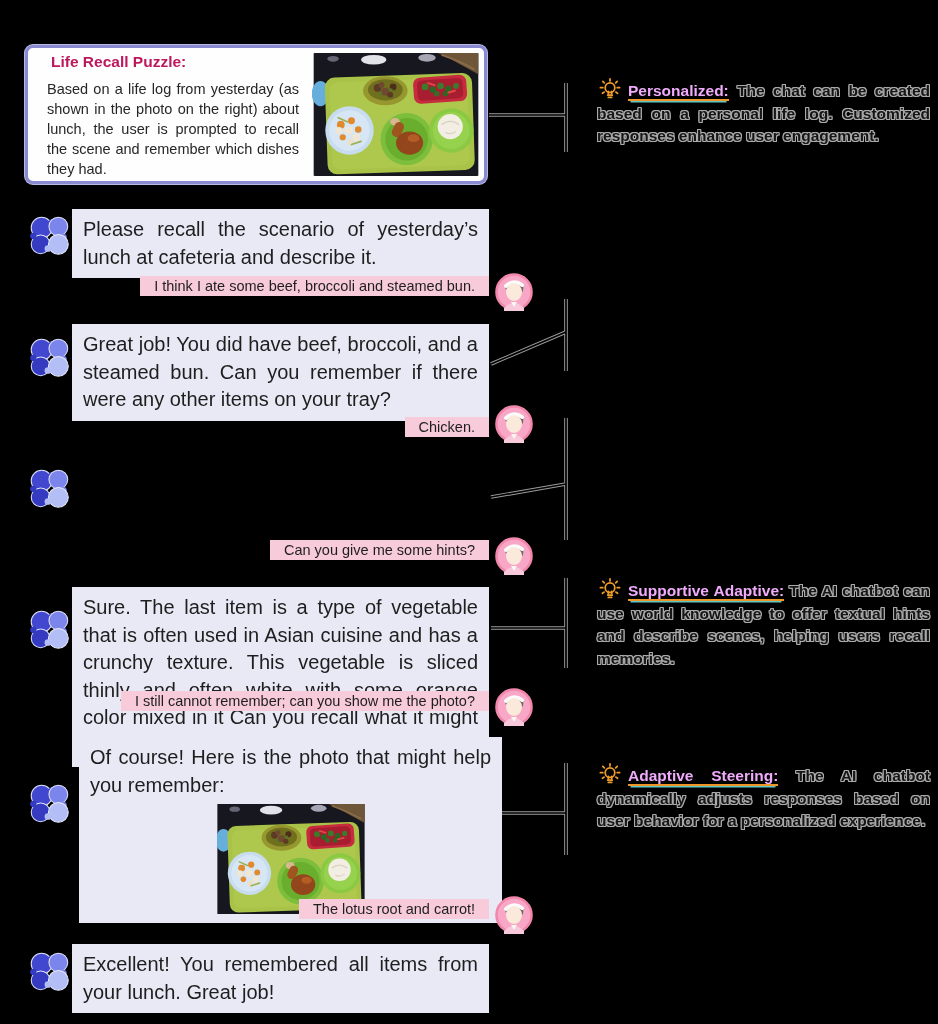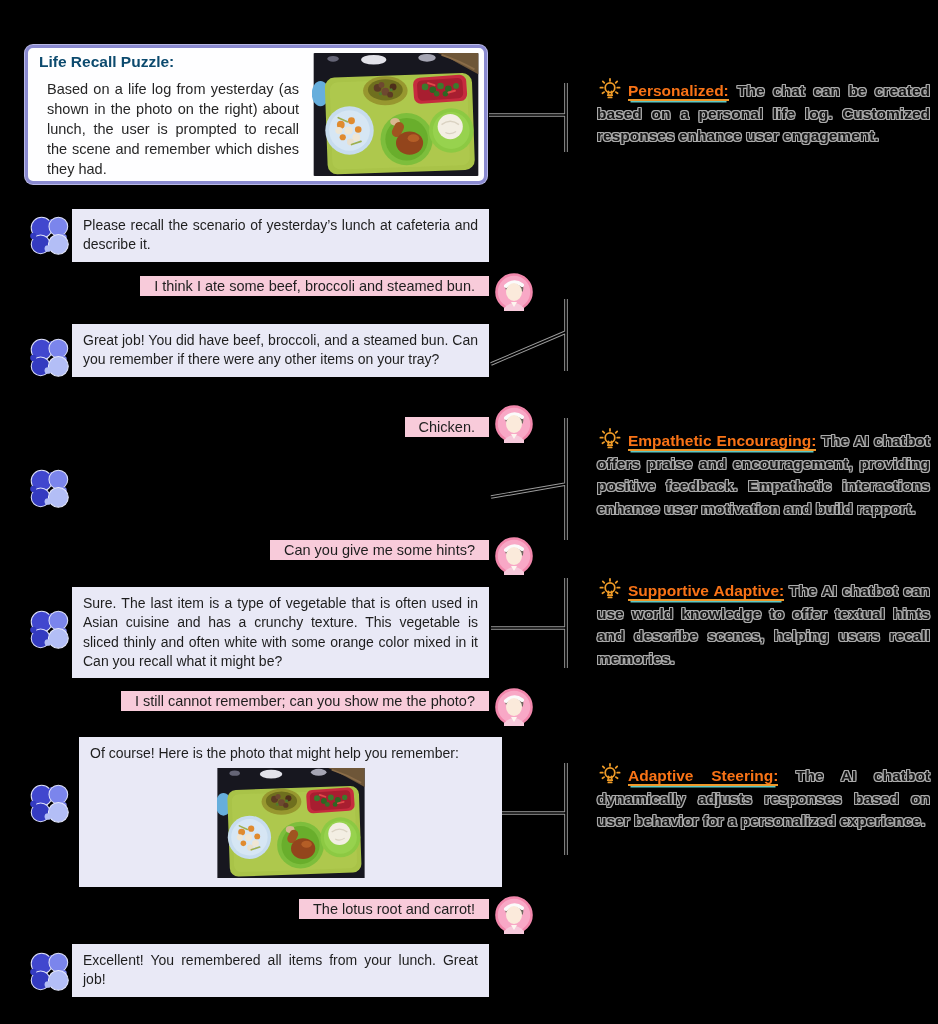--- a/index.html
+++ b/index.html
@@ -10,32 +10,32 @@
   
   .top-box{
     position:absolute;left:25px;top:45px;width:456px;height:133px;
     background:#FEFEFF;border:3px solid #8A8AD0;border-radius:8px;
     box-shadow:0 0 0 1px #B9B9E6;
   }
   .top-box .txt{
     position:absolute;left:11px;top:5px;width:268px;color:#262626;
   }
   .top-box .title{
-    font-size:15.5px;font-weight:bold;color:#0c4a6e;margin:0 0 4px 0;
+    font-size:15.5px;font-weight:bold;color:#be185d;margin:0 0 4px 12px;
   }
   .top-box .body{
     font-size:14.5px;line-height:1.38;text-align:justify;margin:8px;
   }
   .photo-top{
     position:absolute;right:4px;top:5px;width:168px;height:123px;border-radius:3px;
   }
   
   .msg-ai{
     position:absolute;left:72px;width:395px;background:#E9E9F6;
-    padding:7px 11px;font-size:14px;line-height:1.38;color:#1E1E1E;
+    padding:7px 11px;font-size:20px;line-height:1.38;color:#1E1E1E;
     text-align:justify;
   }
   .msg-user{
     position:absolute;right:449px;background:#F8CBDA;
     padding:2px 14px;font-size:14.5px;color:#1E1E1E;white-space:nowrap;
   }
   .marked{
     text-decoration:underline dotted #C08A30 2px;text-underline-offset:3px;
   }
   .avatar-ai{position:absolute;left:26px;width:48px;height:44px;}
@@ -44,21 +44,21 @@
   
   .anno{
     position:absolute;left:597px;width:333px;margin:0;
     font-size:15.5px;font-weight:bold;line-height:1.46;text-align:justify;
     color:#161616;
     text-shadow:-1px -1px 0 #ABABAB,1px -1px 0 #ABABAB,-1px 1px 0 #ABABAB,
                  1px 1px 0 #ABABAB,0 -1px 0 #ABABAB,0 1px 0 #ABABAB,
                 -1px 0 0 #ABABAB,1px 0 0 #ABABAB;
   }
   .anno-title{
-    color:#f97316;text-shadow:none;
+    color:#f0abfc;text-shadow:none;
     border-bottom:2px solid #EE9728;box-shadow:0 4px 0 -2.5px #5FC8C4;
   }
   .bulb{
     display:inline-block;width:26px;height:24px;vertical-align:-6px;margin-right:5px;
   }
   .connector-layer{position:absolute;left:0;top:0;pointer-events:none;}
 </style>
 </head>
 <body>
 
@@ -244,23 +244,20 @@
   <svg class="avatar-ai" style="top:950px" viewBox="0 0 46 42">
       <use href="#ai-avatar"></use>
     </svg>
   <div class="msg-ai" style="top:944px"><span>Excellent! You remembered all items from your lunch. Great job!</span></div>
 
   <p class="anno" style="top:78px"><svg class="bulb" viewBox="0 0 26 26">
         <use href="#bulb"></use>
       </svg><span class="anno-title">Personalized:</span> <span>The chat can be created based on a personal life log. Customized responses enhance user engagement.</span></p>
 
 
-  <p class="anno" style="top:428px"><svg class="bulb" viewBox="0 0 26 26">
-        <use href="#bulb"></use>
-      </svg><span class="anno-title">Empathetic Encouraging:</span> <span>The AI chatbot offers praise and encouragement, providing positive feedback. Empathetic interactions enhance user motivation and build rapport.</span></p>
 
   <p class="anno" style="top:578px"><svg class="bulb" viewBox="0 0 26 26">
         <use href="#bulb"></use>
       </svg><span class="anno-title">Supportive Adaptive:</span> <span>The AI chatbot can use world knowledge to offer textual hints and describe scenes, helping users recall memories.</span></p>
 
   <p class="anno" style="top:763px"><svg class="bulb" viewBox="0 0 26 26">
         <use href="#bulb"></use>
       </svg><span class="anno-title">Adaptive Steering:</span> <span>The AI chatbot dynamically adjusts responses based on user behavior for a personalized experience.</span></p>
 
 </div>

